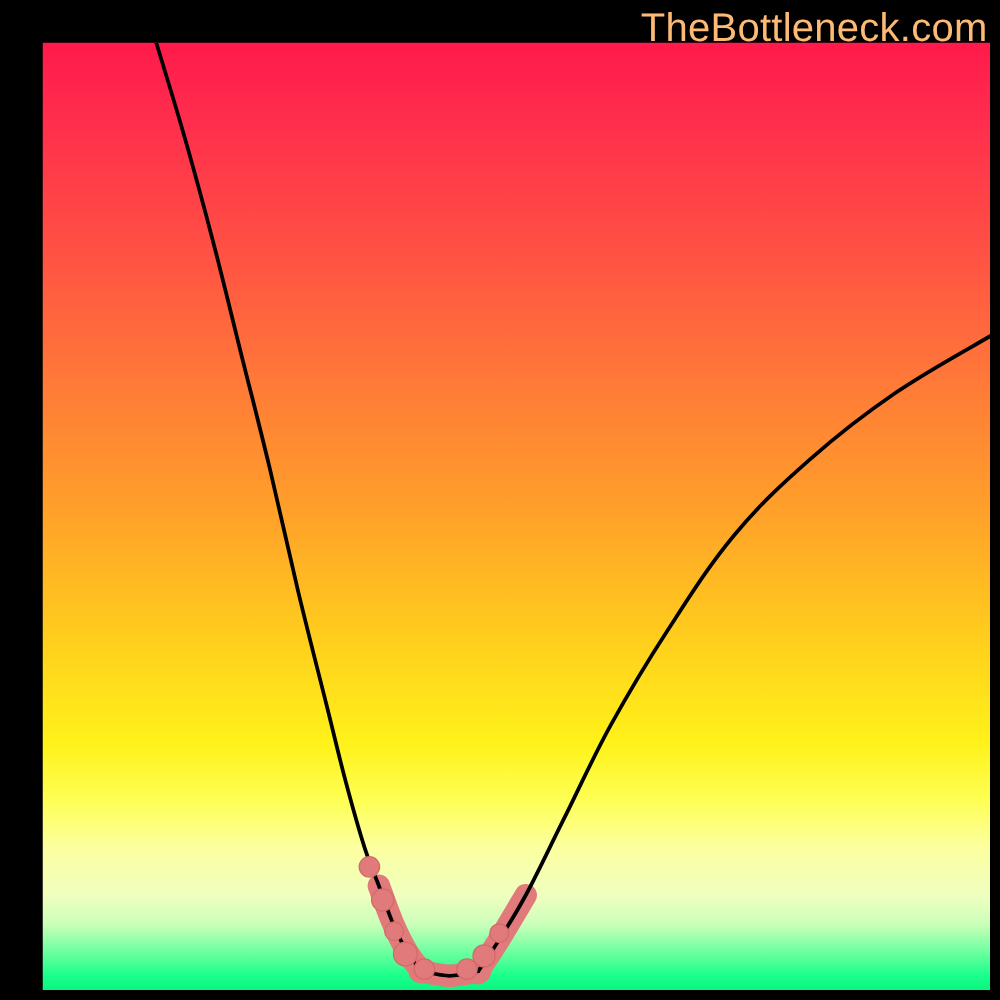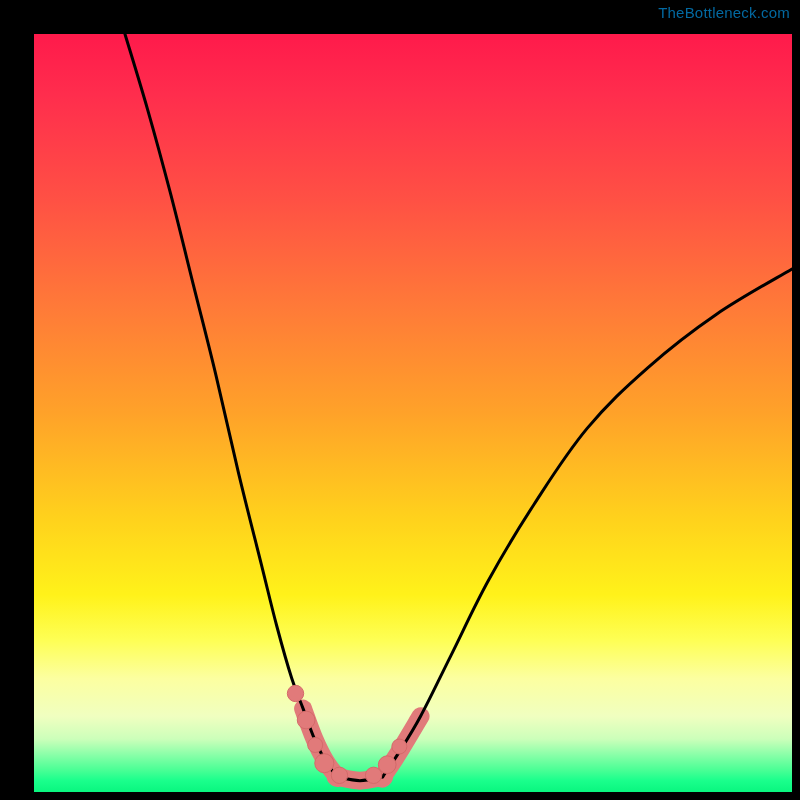--- a/index.html
+++ b/index.html
@@ -16,22 +16,22 @@
     left: 0;
     top: 0;
     width: 800px;
     height: 800px;
     background: #000;
   }
   .watermark {
     position: absolute;
     top: 4px;
     right: 10px;
-    color: #0369a1;
-    font-size: 15px;
+    color: #fdba74;
+    font-size: 32px;
     font-weight: 500;
     letter-spacing: 0.2px;
     z-index: 10;
   }
   .plot {
     position: absolute;
     left: 34px;
     top: 34px;
     width: 758px;
     height: 758px;

